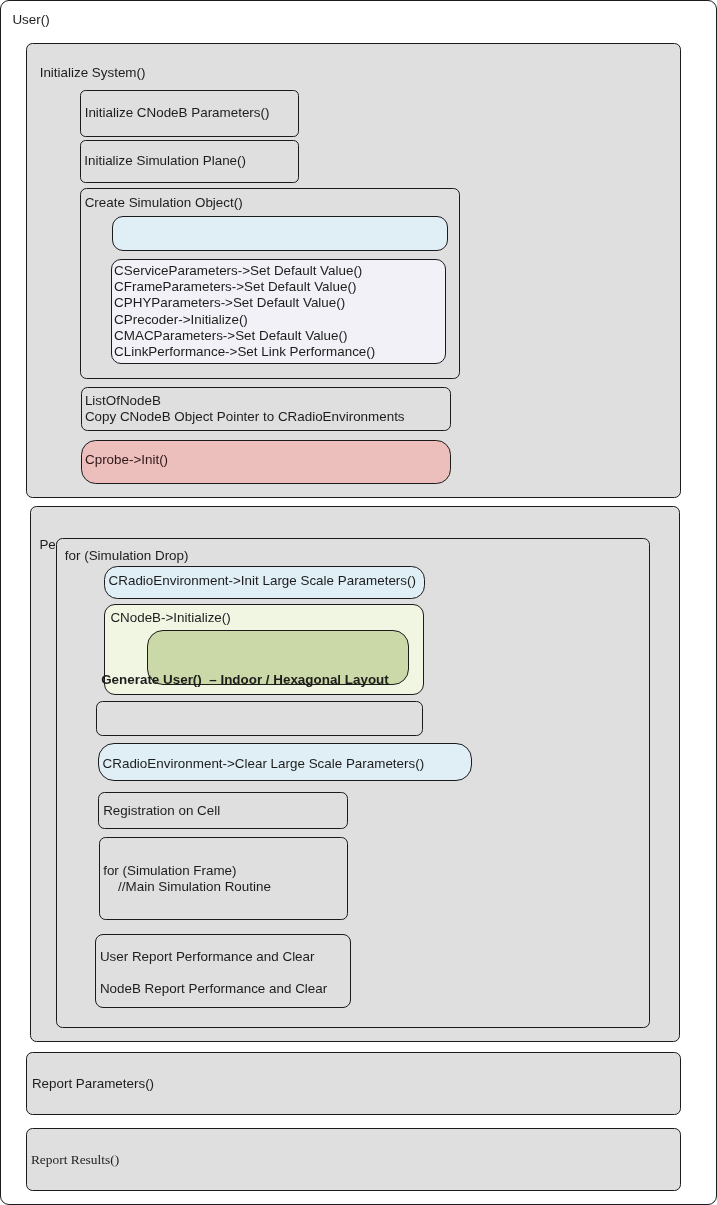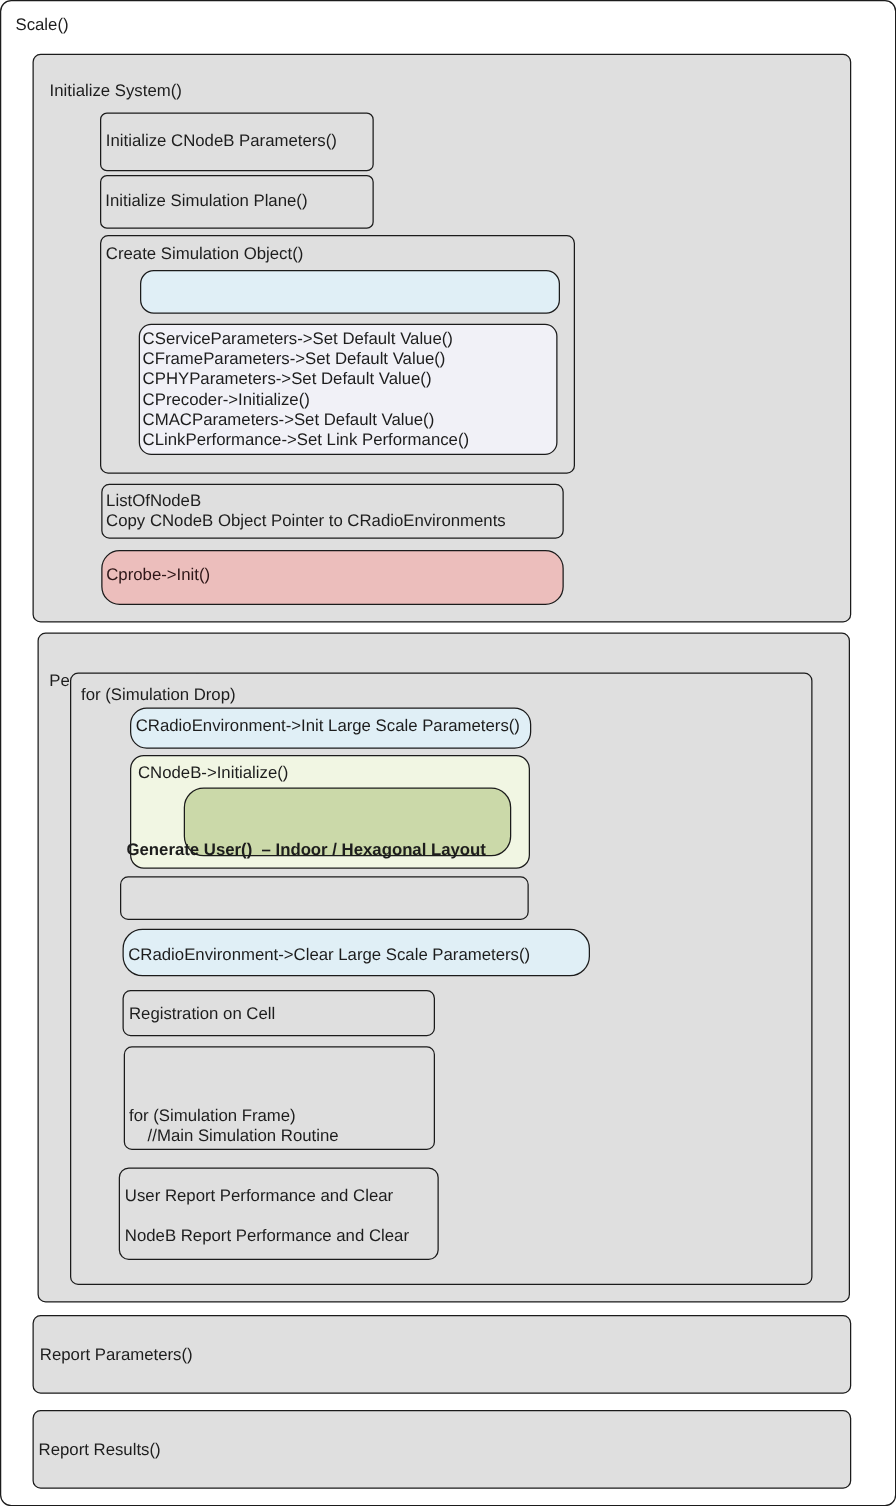--- a/index.html
+++ b/index.html
@@ -16,21 +16,21 @@
   .fill-green-outer{background:#f1f6e3;}
   .fill-green-inner{background:#cbd9a9;}
   .fill-pink{background:#ecbebc;}
 </style>
 </head>
 <body>
 
 <div id="root">
 
   <div class="bx fill-page" style="left:0px;top:0px;width:716.8px;height:1204.6px;border-radius:9px;"></div>
-  <div class="lbl" style="left:12.4px;top:11.9px;">Scale()</div>
+  <div class="lbl" style="left:12.4px;top:11.9px;">User()</div>
 
   <div class="bx fill-group" style="left:26.4px;top:43.2px;width:654.2px;height:455px;border-radius:6.5px;"></div>
   <div class="lbl" style="left:39.7px;top:65.4px;">Initialize System()</div>
 
   <div class="bx fill-group" style="left:79.8px;top:89.6px;width:219.2px;height:47.4px;border-radius:5.5px;"></div>
   <div class="lbl" style="left:84.7px;top:105px;">Initialize CNodeB Parameters()</div>
 
   <div class="bx fill-group" style="left:79.8px;top:140.3px;width:219.2px;height:42.3px;border-radius:5.5px;"></div>
   <div class="lbl" style="left:84.3px;top:152.9px;">Initialize Simulation Plane()</div>
 
@@ -71,26 +71,26 @@
   <div class="bx fill-group" style="left:96.4px;top:701px;width:327px;height:35.3px;border-radius:6.5px;"></div>
   <div class="lbl" style="left:101.2px;top:672px;font-weight:bold;">Generate User()  – Indoor / Hexagonal Layout</div>
 
   <div class="bx fill-blue" style="left:97.5px;top:742.5px;width:374.2px;height:38.4px;border-radius:16px;"></div>
   <div class="lbl" style="left:102.6px;top:756px;">CRadioEnvironment-&gt;Clear Large Scale Parameters()</div>
 
   <div class="bx fill-group" style="left:98.4px;top:792px;width:250px;height:37.1px;border-radius:6.5px;"></div>
   <div class="lbl" style="left:103.2px;top:803px;">Registration on Cell</div>
 
   <div class="bx fill-group" style="left:98.5px;top:837px;width:249.9px;height:83.4px;border-radius:6.5px;"></div>
-  <div class="lbl" style="left:103.2px;top:862.8px;margin-top:22px;">for (Simulation Frame)
+  <div class="lbl" style="left:103.2px;top:862.8px;">for (Simulation Frame)
     //Main Simulation Routine</div>
 
   <div class="bx fill-group" style="left:95.3px;top:933.9px;width:256.1px;height:74px;border-radius:8px;"></div>
   <div class="lbl" style="left:99.9px;top:980.6px;">NodeB Report Performance and Clear</div>
   <div class="lbl" style="left:99.9px;top:948.7px;">User Report Performance and Clear</div>
 
   <div class="bx fill-group" style="left:26.4px;top:1052.2px;width:654.2px;height:62.8px;border-radius:6.5px;"></div>
   <div class="lbl" style="left:31.9px;top:1075.5px;">Report Parameters()</div>
 
   <div class="bx fill-group" style="left:26.4px;top:1127.7px;width:654.2px;height:63.7px;border-radius:6.5px;"></div>
-  <div class="lbl" style="left:30.9px;top:1151.9px;">Report Results()</div>
+  <div class="lbl" style="left:30.9px;top:1151.9px;font-family:Liberation Serif, serif;">Report Results()</div>
 
 </div>
 
 </body></html>

